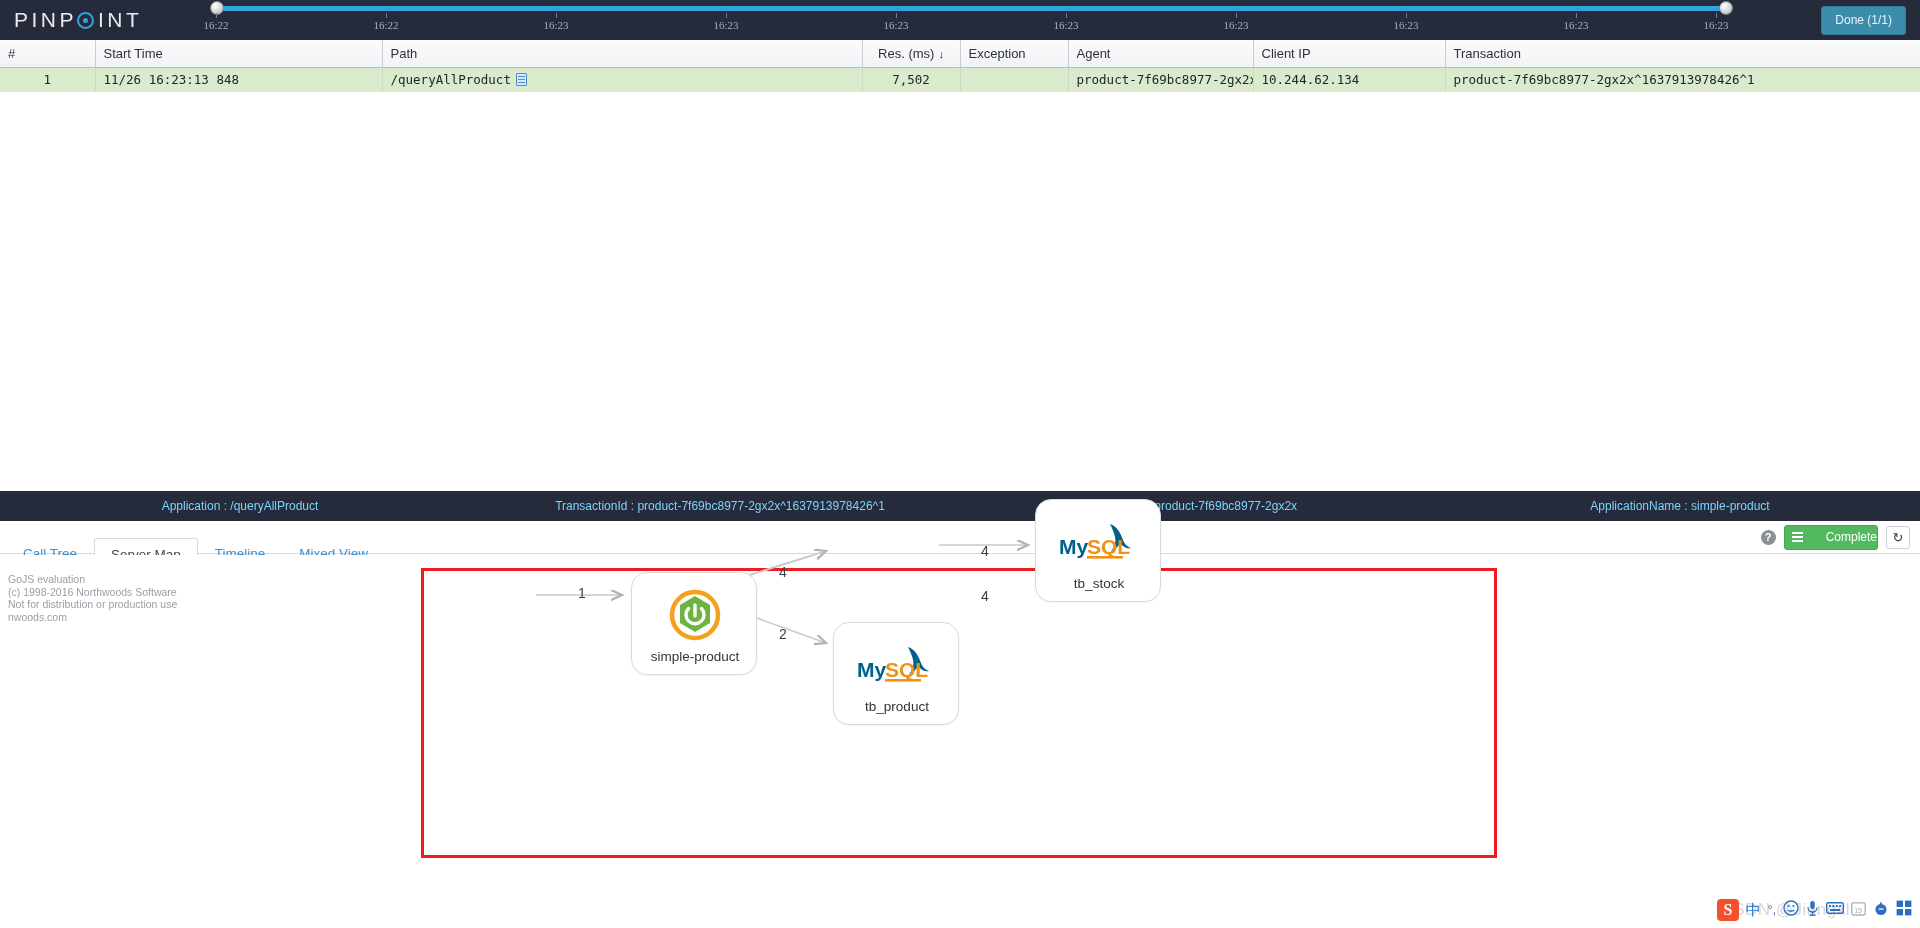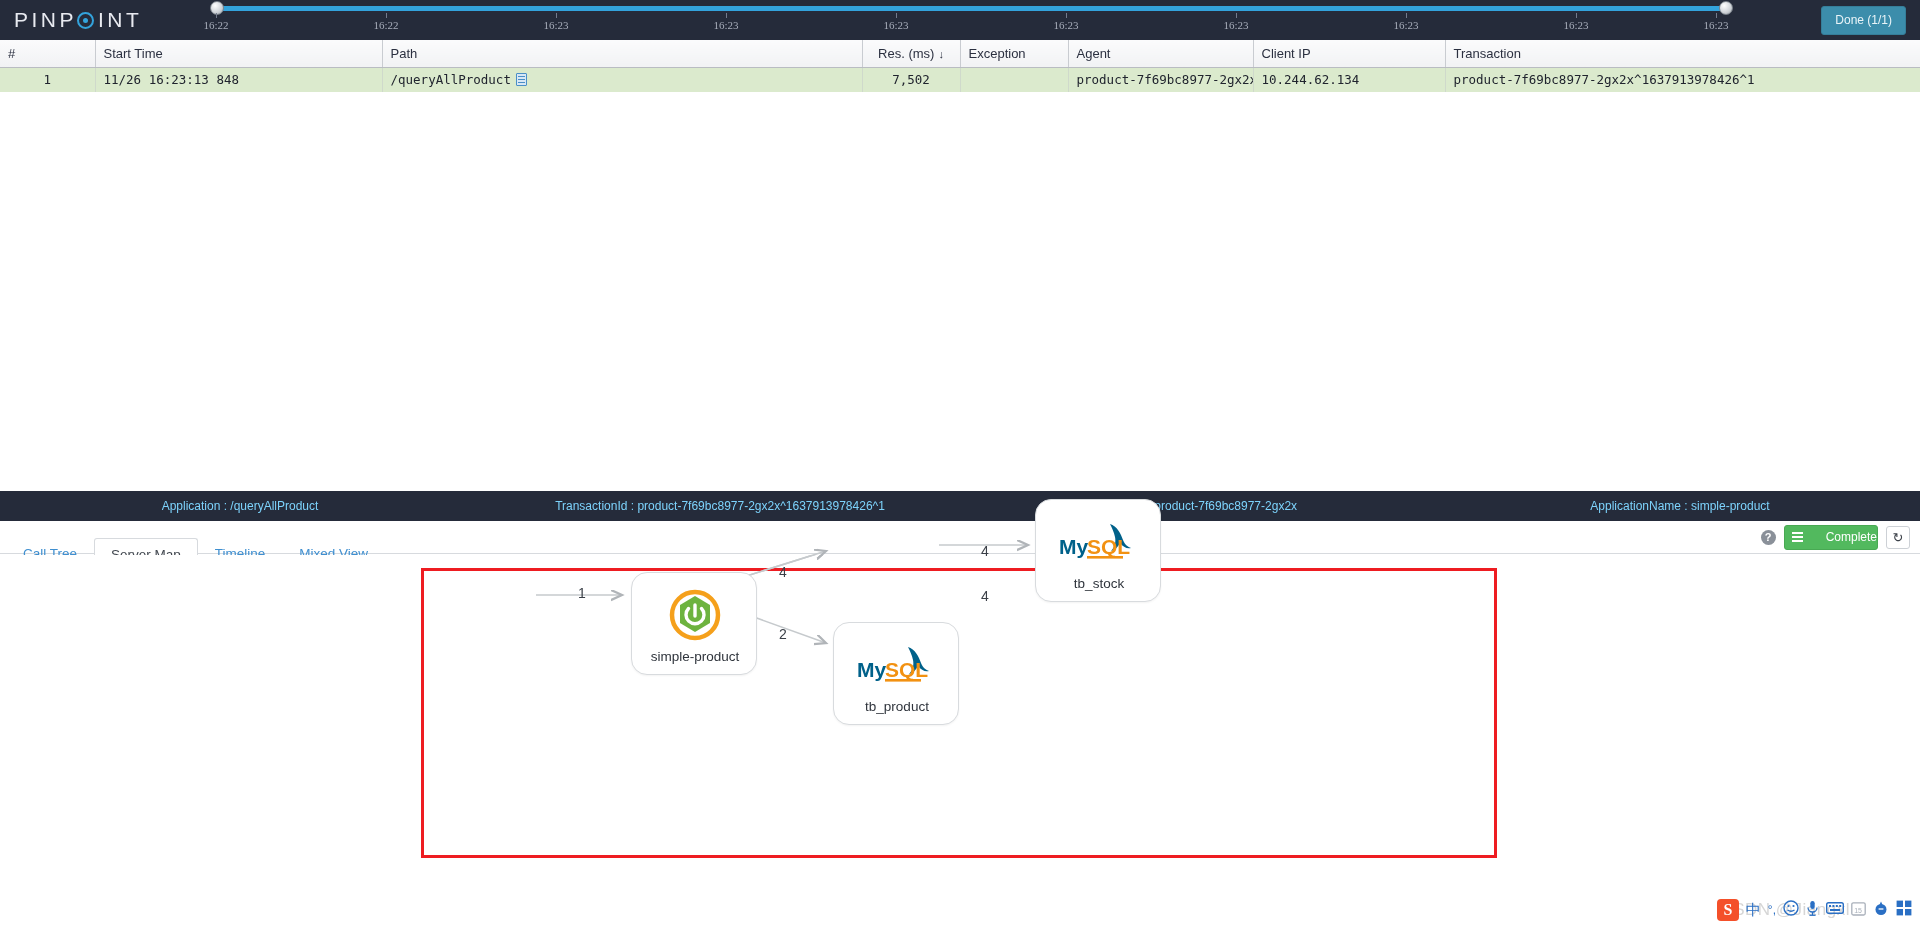--- a/index.html
+++ b/index.html
@@ -341,20 +341,26 @@
             <i></i>
           </span>
         <span>Complete</span>
       </div>
       <div class="refresh-btn">↻</div>
     </div>
   </div>
 
   <div class="mapzone">
 
+    <div class="gojs-wm">
+      <div>GoJS evaluation</div>
+      <div>(c) 1998-2016 Northwoods Software</div>
+      <div>Not for distribution or production use</div>
+      <div>nwoods.com</div>
+    </div>
 
     <div class="map-highlight"></div>
 
     <svg class="edges">
       <defs>
         <marker id="ah" markerWidth="9" markerHeight="9" refX="7" refY="3.2" orient="auto">
           <path d="M0,0 L7,3.2 L0,6.4" fill="none" stroke="#b0b4b8" stroke-width="1.4"></path>
         </marker>
       </defs>
 

